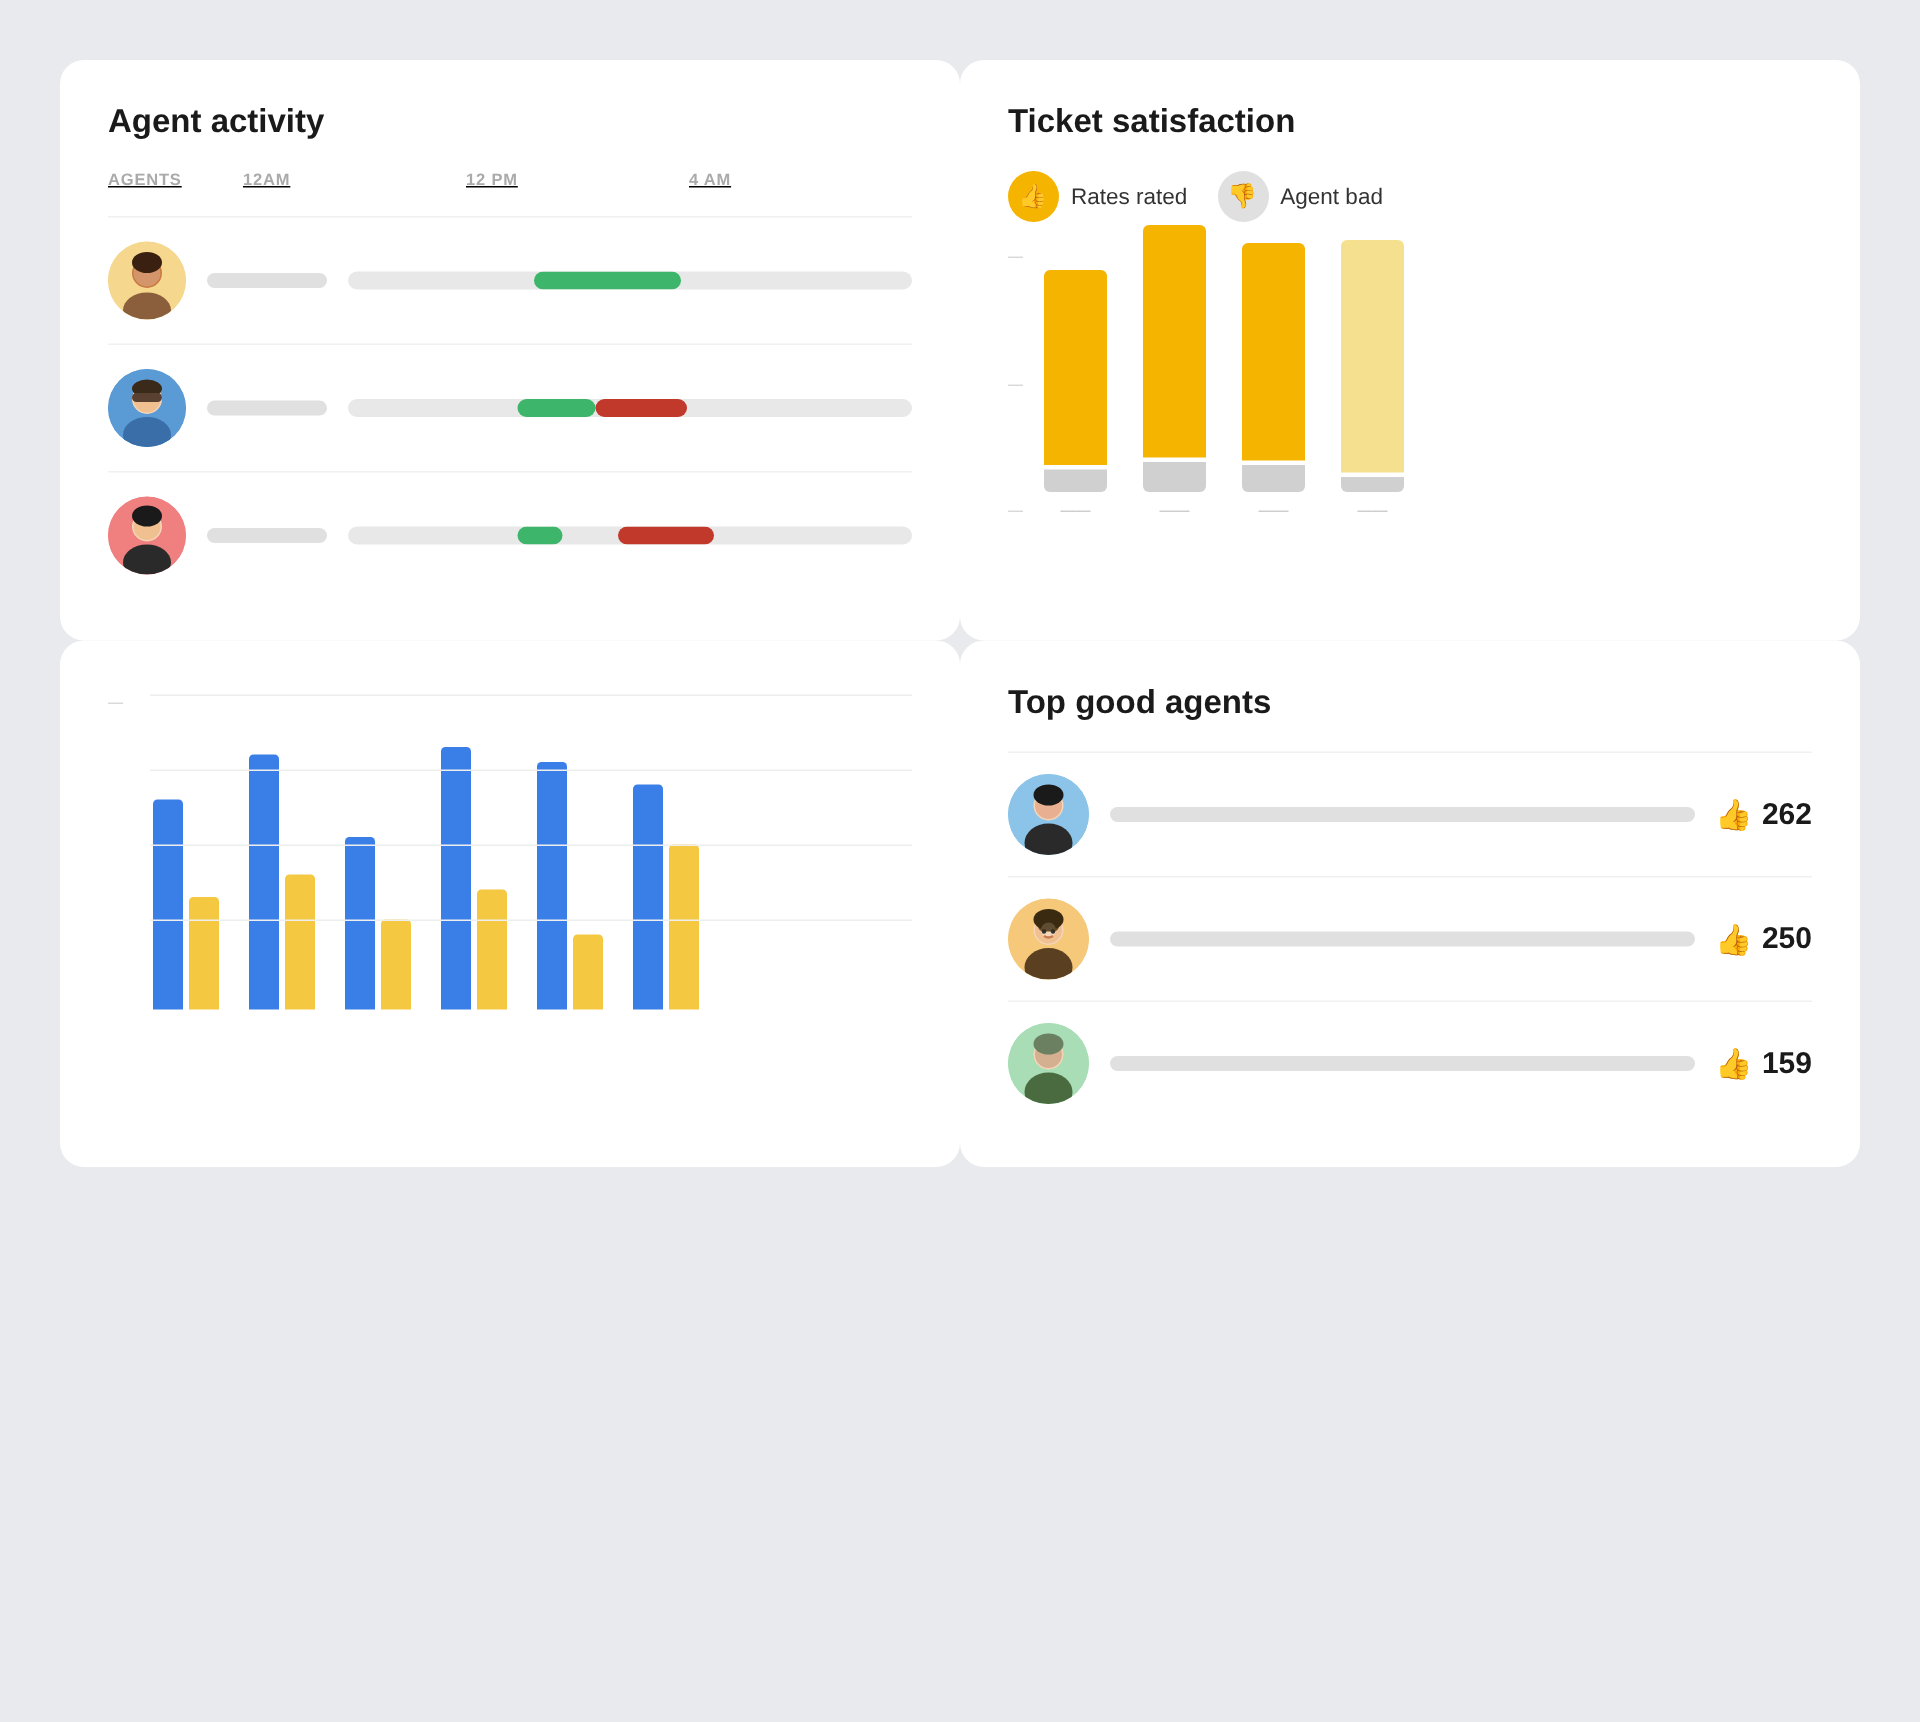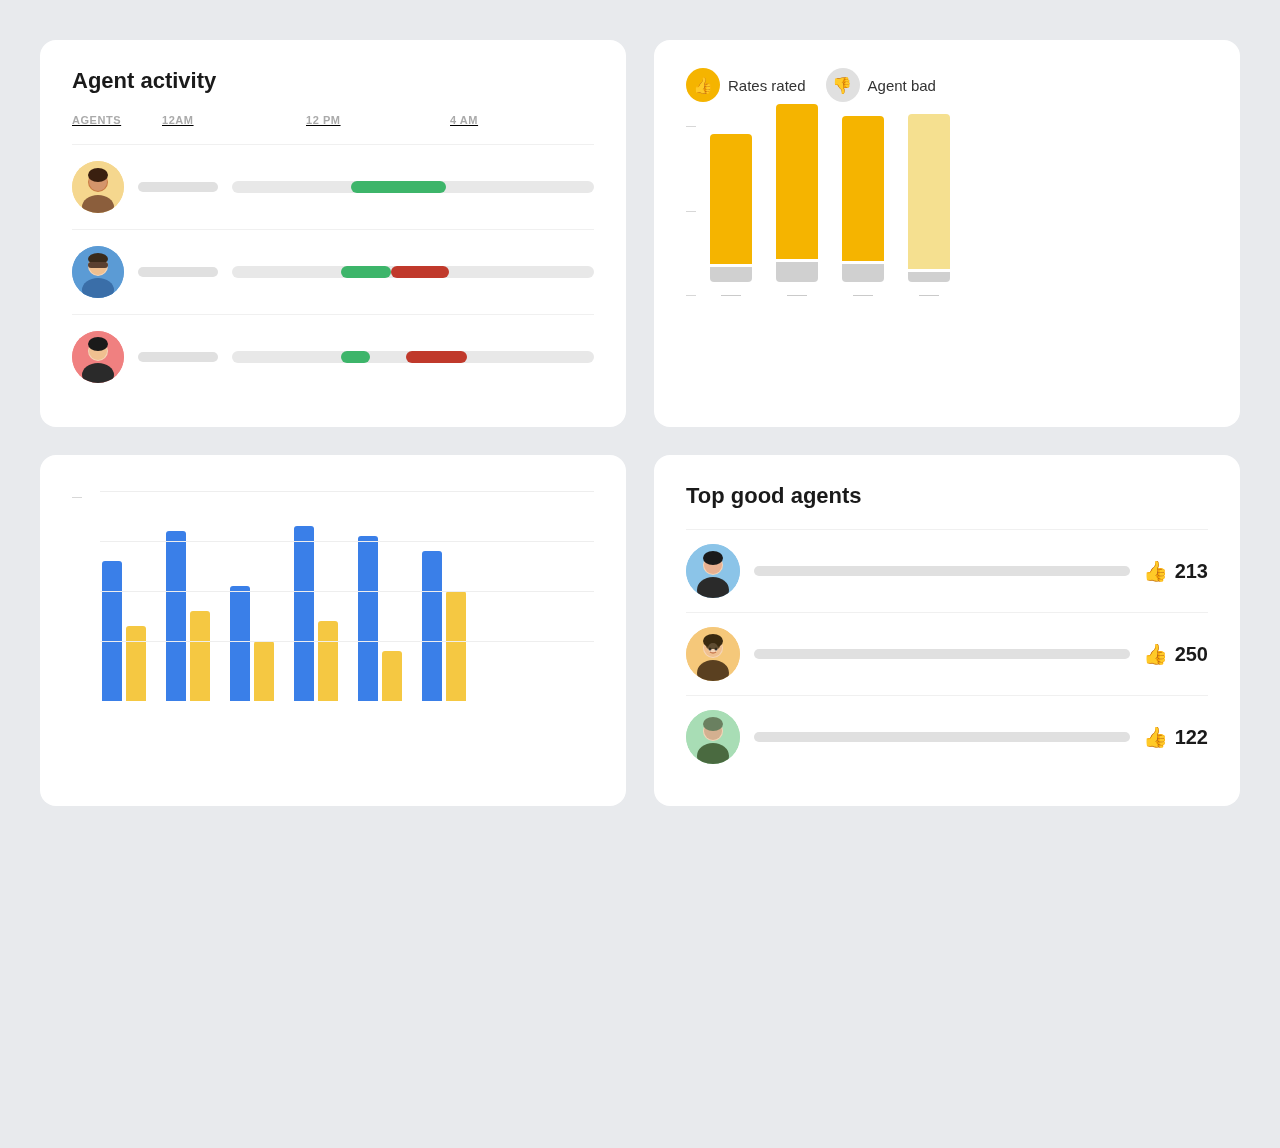--- a/index.html
+++ b/index.html
@@ -5,21 +5,20 @@
     * { box-sizing: border-box; margin: 0; padding: 0; }
     body {
       background: #e8eaed;
       font-family: -apple-system, BlinkMacSystemFont, 'Segoe UI', sans-serif;
       min-height: 1148px;
       padding: 40px;
     }
     .grid {
       display: grid;
       grid-template-columns: 1fr 1fr;
-      gap: 28px;
       max-width: 1200px;
       margin: 0 auto;
     }
     .card {
       background: #fff;
       border-radius: 16px;
       padding: 28px 32px;
       overflow: hidden;
     }
     .card-title {
@@ -233,20 +232,21 @@
       <div class="agent-bar-area">
         <div class="bar-track">
           <div class="bar-segment bar-green" style="left:30%;width:8%;"></div>
           <div class="bar-segment bar-red" style="left:48%;width:17%;"></div>
         </div>
       </div>
     </div>
   </div>
 
   <div class="card">
+    <div class="card-title">Ticket satisfaction</div>
     <div class="legend-row">
       <div class="legend-item">
         <div class="legend-icon legend-icon-good">👍</div>
         <span>Rates rated</span>
       </div>
       <div class="legend-item">
         <div class="legend-icon legend-icon-bad">👎</div>
         <span>Agent bad</span>
       </div>
     </div>
@@ -327,21 +327,21 @@
           <circle cx="27" cy="27" r="27" fill="#8bc4e8"></circle>
           <circle cx="27" cy="21" r="10" fill="#f5d5b8"></circle>
           <ellipse cx="27" cy="46" rx="16" ry="13" fill="#2a2a2a"></ellipse>
           <circle cx="27" cy="21" r="9" fill="#e8b090"></circle>
           <ellipse cx="27" cy="14" rx="10" ry="7" fill="#1a1a1a"></ellipse>
         </svg>
       </div>
       <div class="top-agent-name"></div>
       <div class="top-agent-score">
         <span class="thumbs-up-icon">👍</span>
-        <span>213</span>
+        <span>262</span>
       </div>
     </div>
 
     <div class="top-agent-row">
       <div class="top-agent-avatar ta-avatar-2">
         <svg width="54" height="54" viewBox="0 0 54 54">
           <circle cx="27" cy="27" r="27" fill="#f5c87a"></circle>
           <circle cx="27" cy="21" r="10" fill="#f5d5b8"></circle>
           <ellipse cx="27" cy="46" rx="16" ry="13" fill="#5a4020"></ellipse>
           <circle cx="27" cy="21" r="9" fill="#f0c090"></circle>
@@ -366,17 +366,17 @@
           <circle cx="27" cy="27" r="27" fill="#a8ddb5"></circle>
           <circle cx="27" cy="21" r="10" fill="#f5d5b8"></circle>
           <ellipse cx="27" cy="46" rx="16" ry="13" fill="#4a6a40"></ellipse>
           <circle cx="27" cy="21" r="9" fill="#d4b090"></circle>
           <ellipse cx="27" cy="14" rx="10" ry="7" fill="#6a8060"></ellipse>
         </svg>
       </div>
       <div class="top-agent-name"></div>
       <div class="top-agent-score">
         <span class="thumbs-up-icon">👍</span>
-        <span>122</span>
+        <span>159</span>
       </div>
     </div>
   </div>
 </div>
 
 </body></html>

